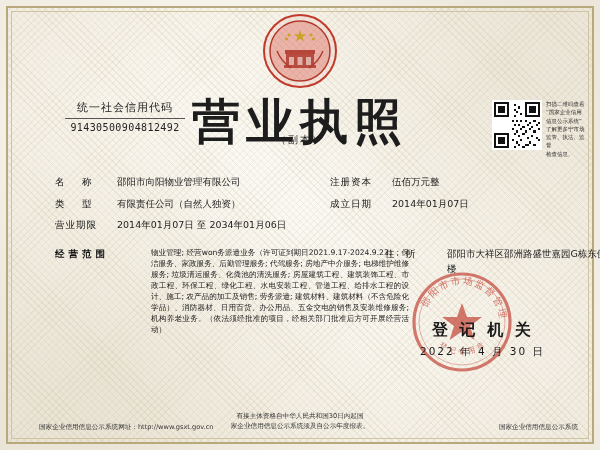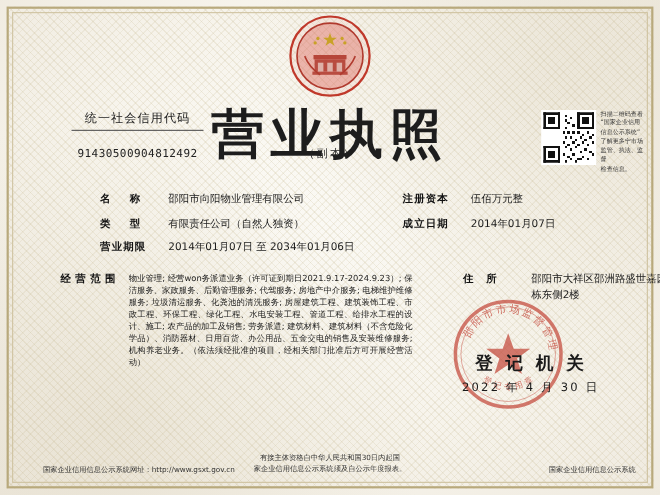--- a/index.html
+++ b/index.html
@@ -67,21 +67,21 @@
   }
 
   
   .credit-code{
     position:absolute;left:55px;top:100px;width:140px;text-align:center;color:#222;
   }
   .credit-code .cc-label{font-size:11px;letter-spacing:1px;}
   .credit-code .cc-line{
     margin-top:3px;border-top:1px solid #555;width:120px;margin-left:auto;margin-right:auto;
   }
-  .credit-code .cc-value{font-size:10px;margin-top:16px;letter-spacing:.4px;font-family:"DejaVu Sans Mono","Liberation Mono",monospace;}
+  .credit-code .cc-value{font-size:10px;margin-top:3px;letter-spacing:.4px;font-family:"DejaVu Sans Mono","Liberation Mono",monospace;}
 
   
   .qr-wrap{position:absolute;right:58px;top:100px;width:46px;height:46px;background:#fff;padding:2px;}
   .qr-wrap canvas, .qr-wrap .qr{
     width:46px;height:46px;display:block;
   }
   .qr-note{
     position:absolute;right:14px;top:100px;width:40px;
     font-size:5.5px;line-height:1.5;color:#333;
   }
@@ -90,27 +90,26 @@
   .fields{
     position:absolute;left:55px;top:175px;right:30px;
     font-size:9.5px;color:#1c1c1c;line-height:1.55;
   }
   .row{display:flex;margin-bottom:7px;}
   .col-l{width:275px;display:flex;}
   .col-r{flex:1;display:flex;}
   .lab{
     width:62px;flex:0 0 62px;
     letter-spacing:4px;
-    font-weight:bold;
+    font-weight:normal;
     color:#111;
-    margin-left:36px;
   }
   .lab.narrow{letter-spacing:1px;}
   .val{flex:1;}
-  .scope-row{display:flex;margin-top:14px;}
+  .scope-row{display:flex;margin-top:14px;gap:34px;}
   .scope-lab{width:62px;flex:0 0 62px;letter-spacing:4px;font-weight:bold;color:#111;}
   .scope-val{
     width:258px;font-size:7.6px;line-height:1.45;text-align:justify;color:#1c1c1c;
   }
   .addr-block{position:absolute;left:330px;top:0;width:232px;display:flex;}
 
   
   .seal{
     position:absolute;left:410px;top:270px;width:104px;height:104px;
     opacity:.78;

